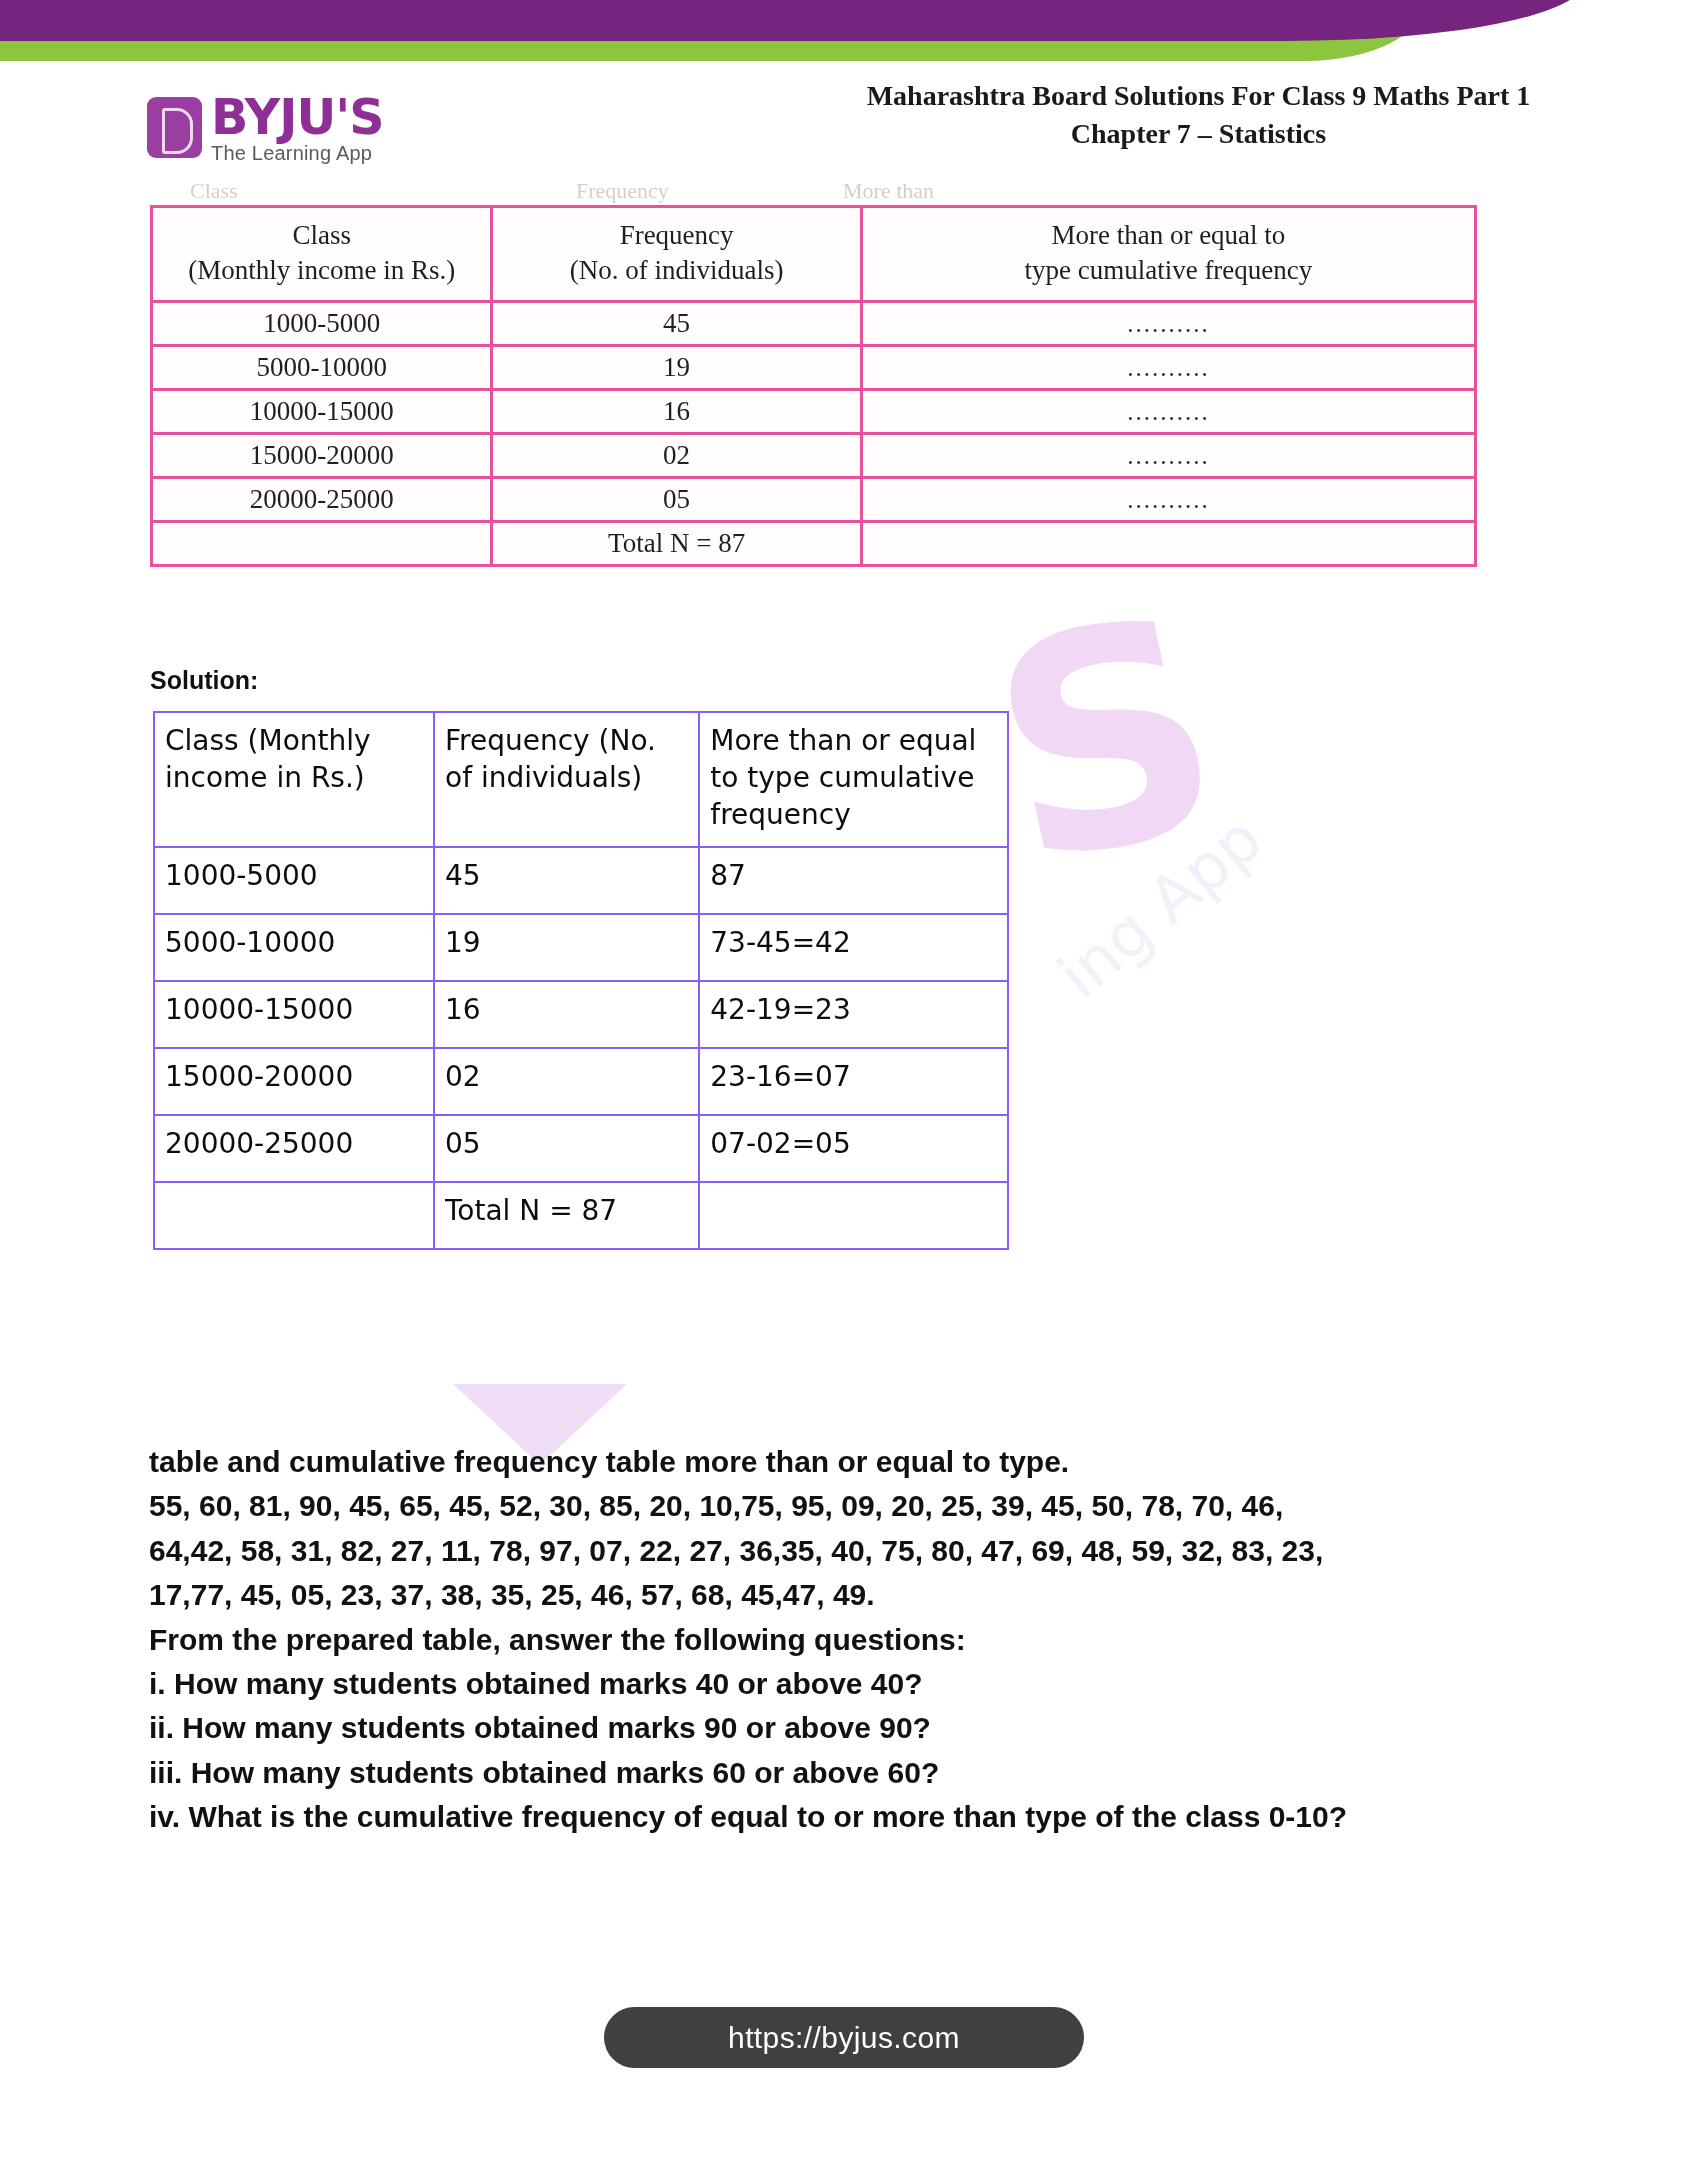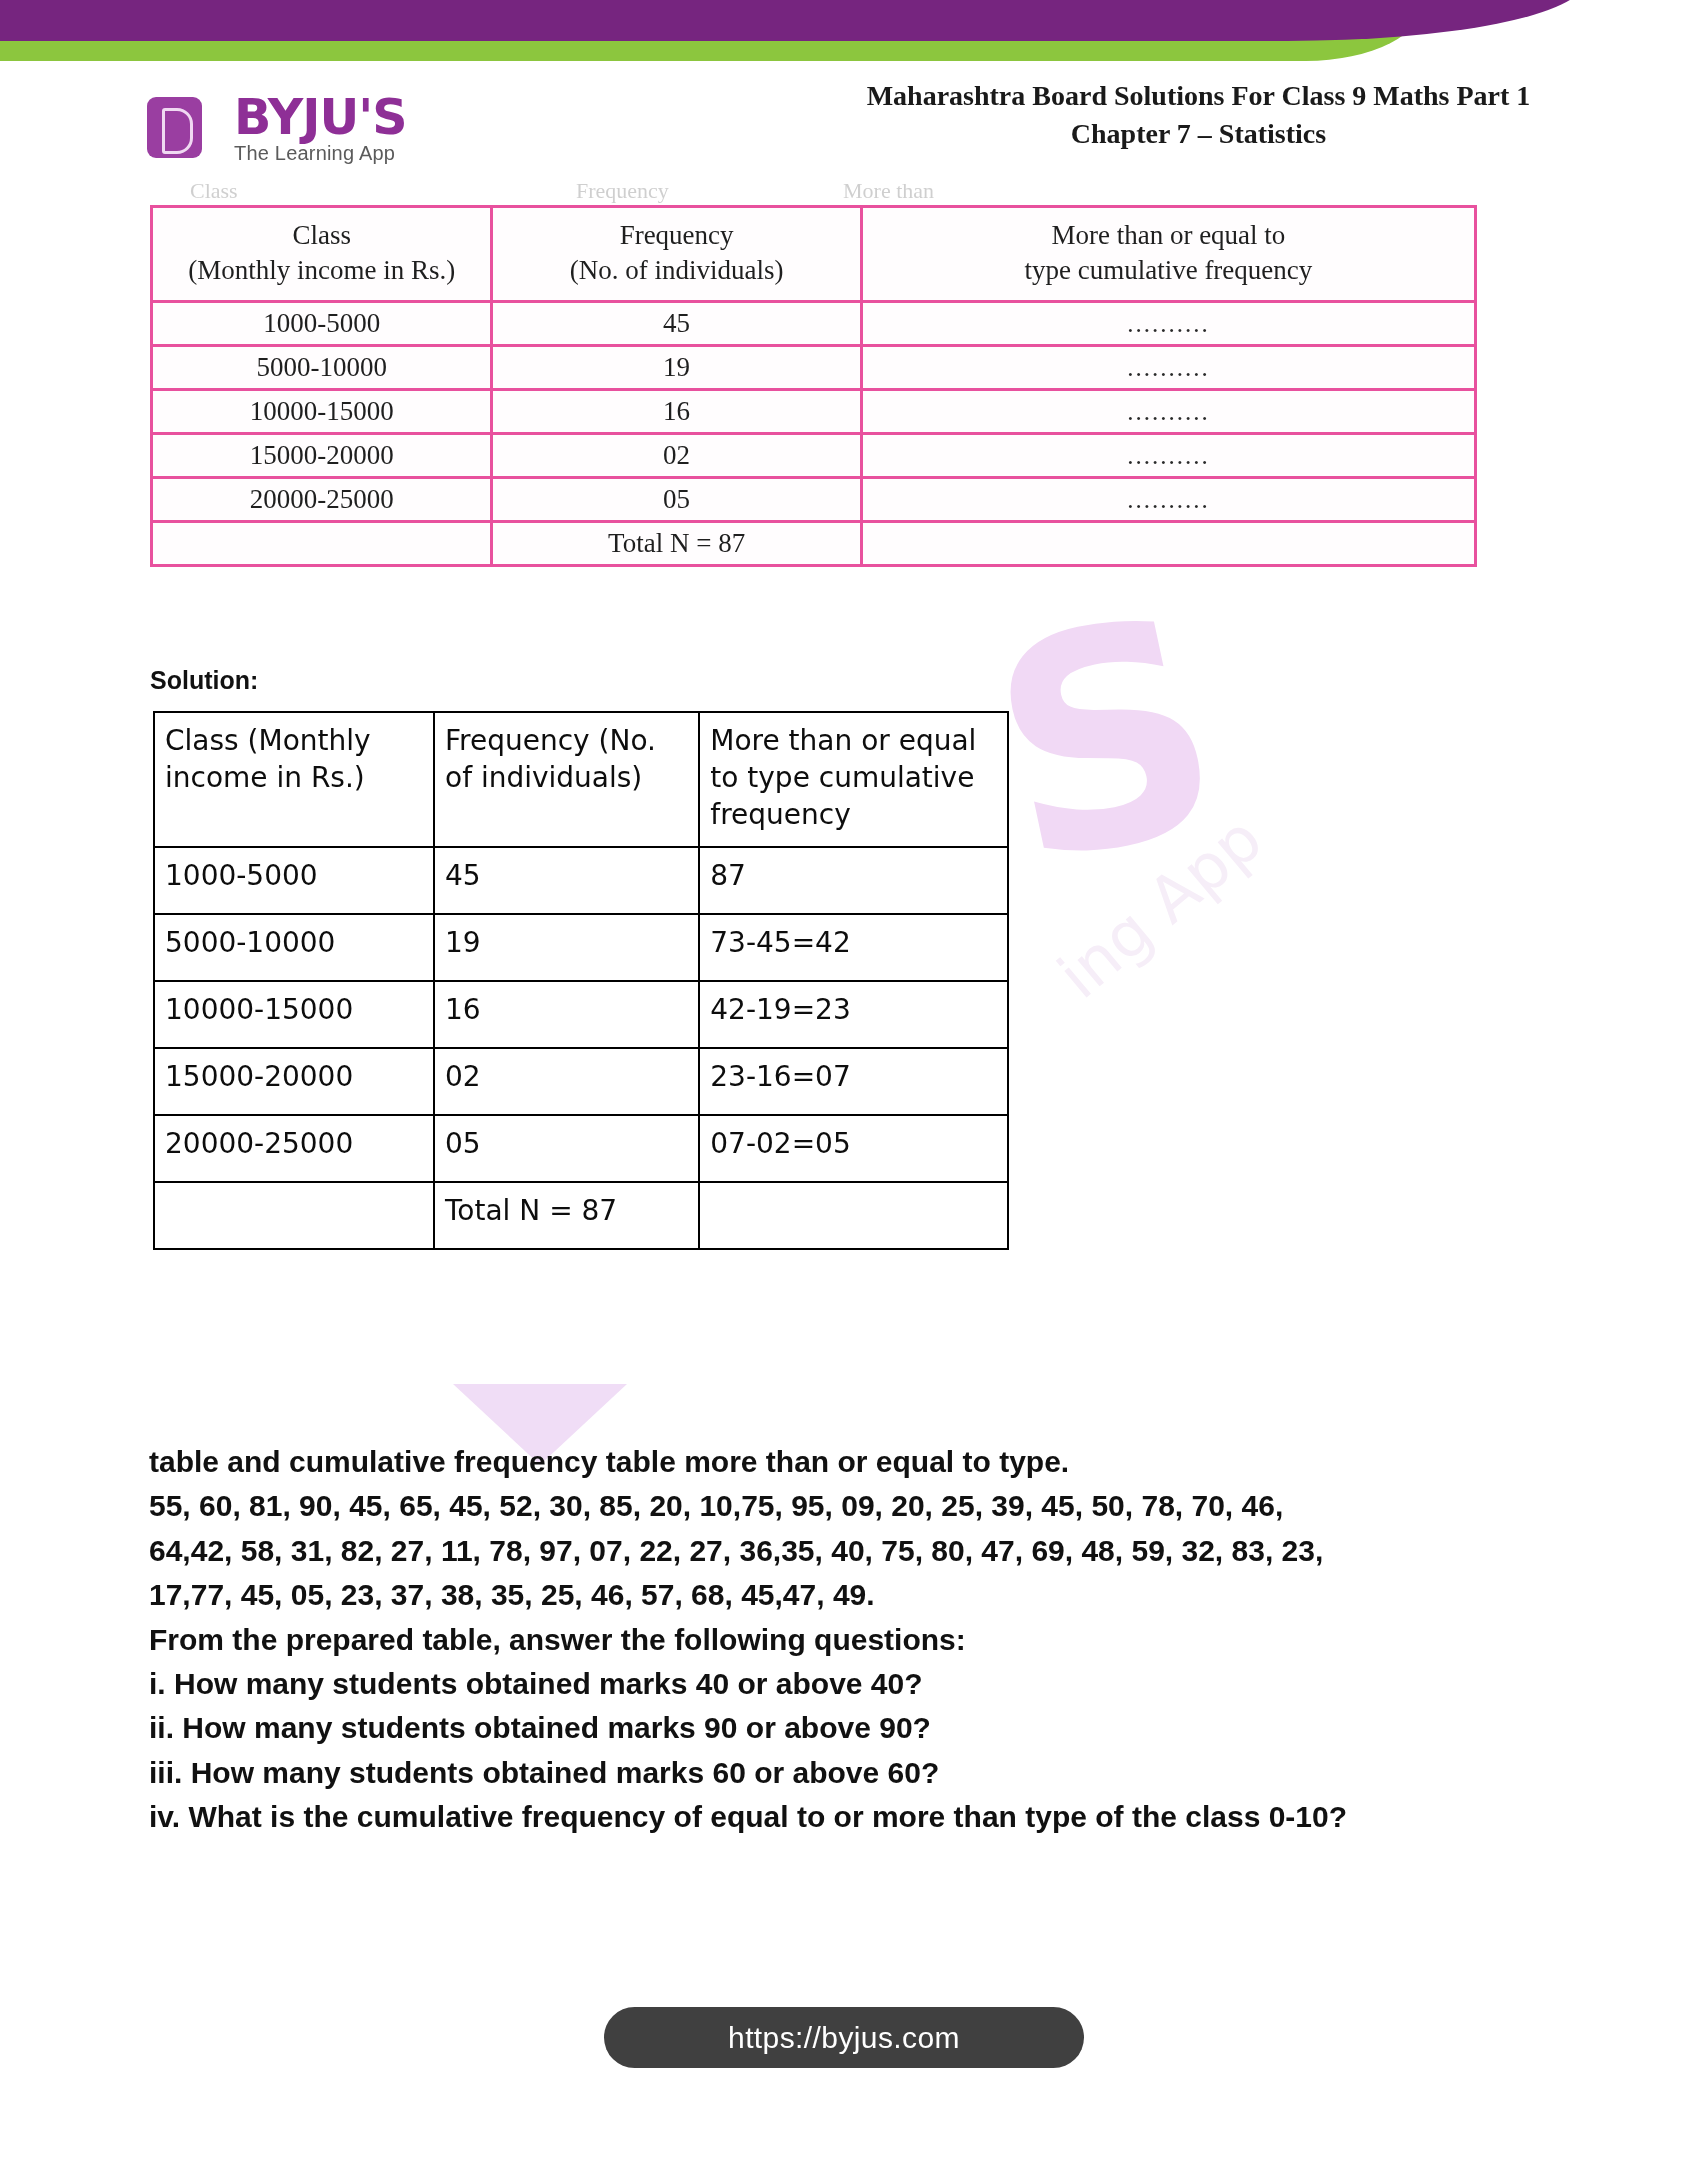--- a/index.html
+++ b/index.html
@@ -78,21 +78,20 @@
     pointer-events: none;
   }
 
   
   .logo-block {
     position: absolute;
     left: 147px;
     top: 95px;
     display: flex;
     align-items: flex-start;
-    gap: 23px;
   }
   .logo-mark {
     width: 55px;
     height: 61px;
     background: #9a3ea1;
     border-radius: 9px;
     position: relative;
     margin-right: 9px;
     margin-top: 2px;
   }
@@ -190,21 +189,21 @@
     left: 153px;
     top: 711px;
     width: 856px;
     border-collapse: collapse;
     font-family: "DejaVu Sans", sans-serif;
     font-size: 28px;
     color: #0d0d0d;
     background: #ffffff;
   }
   .s-table td {
-    border: 2px solid #000000;
+    border: 2px solid #8b5cf6;
     text-align: left;
     vertical-align: top;
     padding: 10px 8px 18px 10px;
     line-height: 1.32;
   }
   .s-table .sc1 { width: 284px; }
   .s-table .sc2 { width: 260px; }
   .s-table .sc3 { width: 312px; }
   .s-table .s-hdr td { padding-bottom: 12px; }
 

